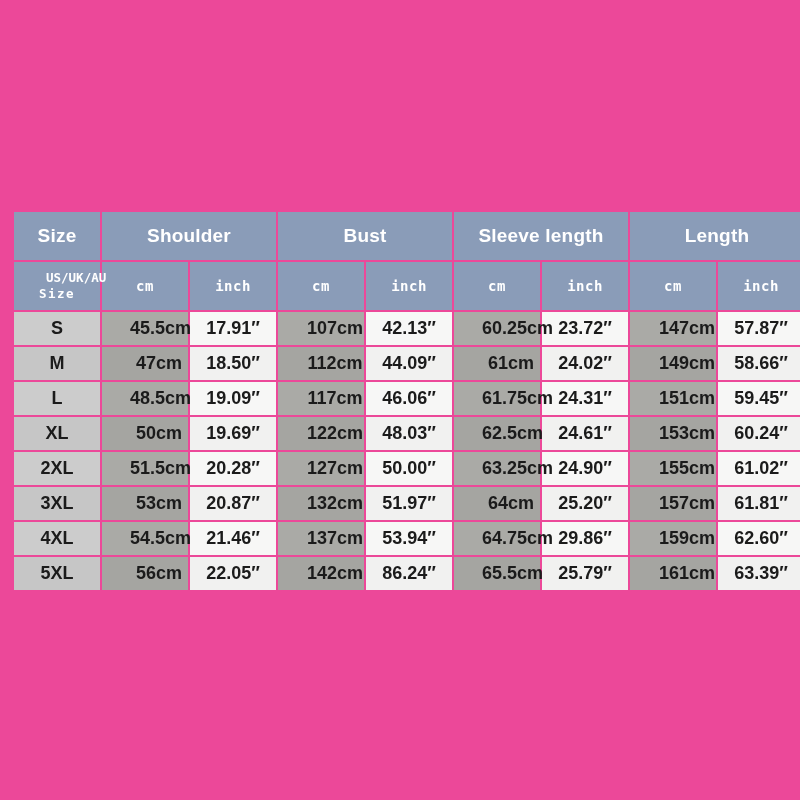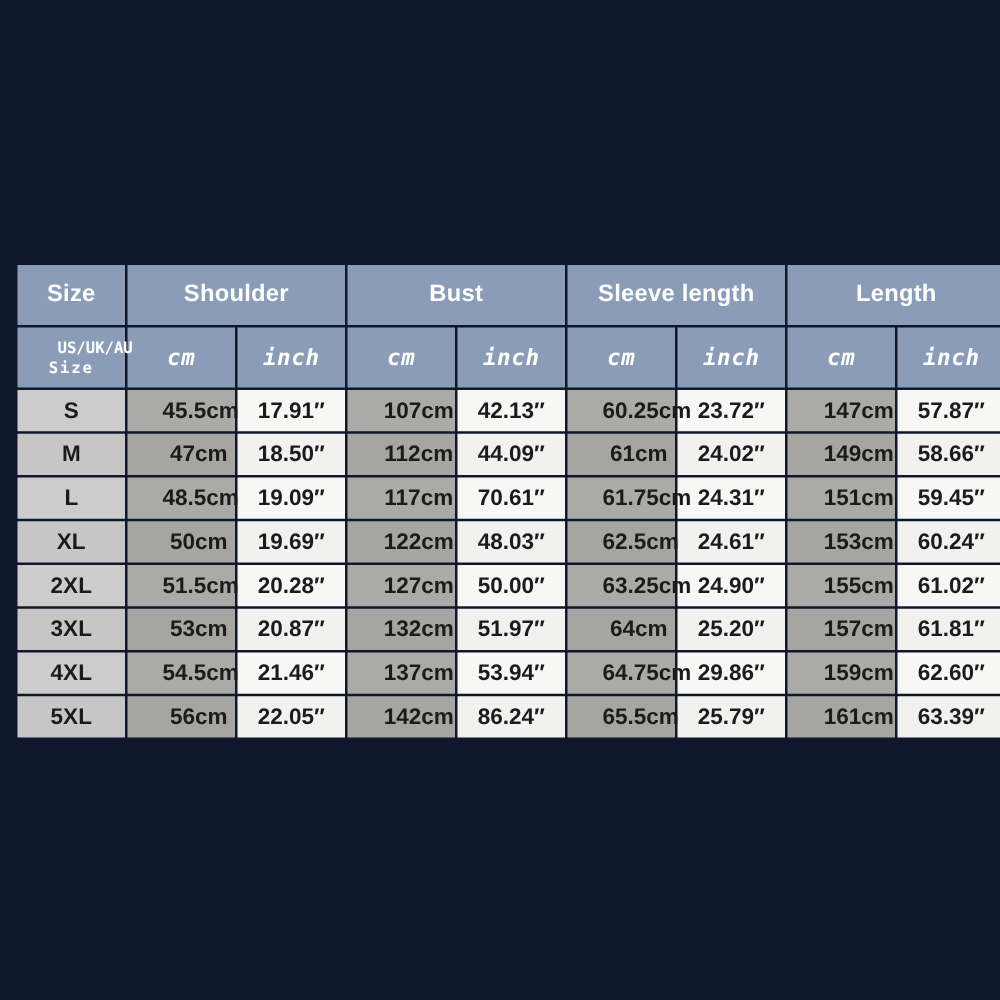--- a/index.html
+++ b/index.html
@@ -12,21 +12,21 @@
     height: 800px;
     background: #ffffff;
     font-family: "Liberation Sans", sans-serif;
     overflow: hidden;
   }
 
   #page {
     position: relative;
     width: 800px;
     height: 800px;
-    background: #0f172a;
+    background: #ec4899;
   }
 
   
   #size-chart {
     position: absolute;
     left: 12px;
     top: 210px;
     width: 778px;
     border-collapse: separate;
     border-spacing: 2px 2px;
@@ -49,25 +49,24 @@
   .hdr-group, .hdr-size {
     height: 48px;
     font-size: 19px;
     font-weight: bold;
     letter-spacing: 0.2px;
     font-family: "Liberation Sans", sans-serif;
   }
 
   .hdr-unit {
     height: 48px;
-    font-size: 18px;
+    font-size: 14px;
     font-weight: bold;
     font-family: "DejaVu Sans Mono", monospace;
     letter-spacing: 0.5px;
-    font-style: italic;
   }
 
   .hdr-sizesub {
     height: 48px;
     font-size: 12.5px;
     font-weight: bold;
     font-family: "DejaVu Sans Mono", monospace;
     line-height: 1.25;
     letter-spacing: 0px;
   }
@@ -172,21 +171,21 @@
           <td class="cell-cm">61cm</td>
           <td class="cell-inch">24.02″</td>
           <td class="cell-cm">149cm</td>
           <td class="cell-inch">58.66″</td>
         </tr>
         <tr>
           <td class="cell-size">L</td>
           <td class="cell-cm">48.5cm</td>
           <td class="cell-inch">19.09″</td>
           <td class="cell-cm">117cm</td>
-          <td class="cell-inch">70.61″</td>
+          <td class="cell-inch">46.06″</td>
           <td class="cell-cm">61.75cm</td>
           <td class="cell-inch">24.31″</td>
           <td class="cell-cm">151cm</td>
           <td class="cell-inch">59.45″</td>
         </tr>
         <tr class="alt">
           <td class="cell-size">XL</td>
           <td class="cell-cm">50cm</td>
           <td class="cell-inch">19.69″</td>
           <td class="cell-cm">122cm</td>

